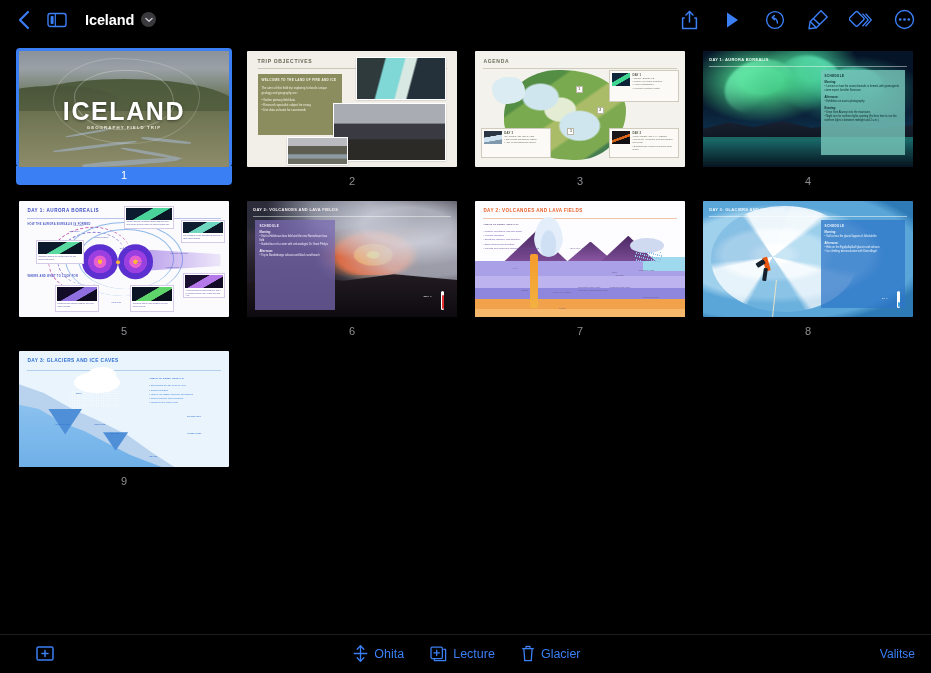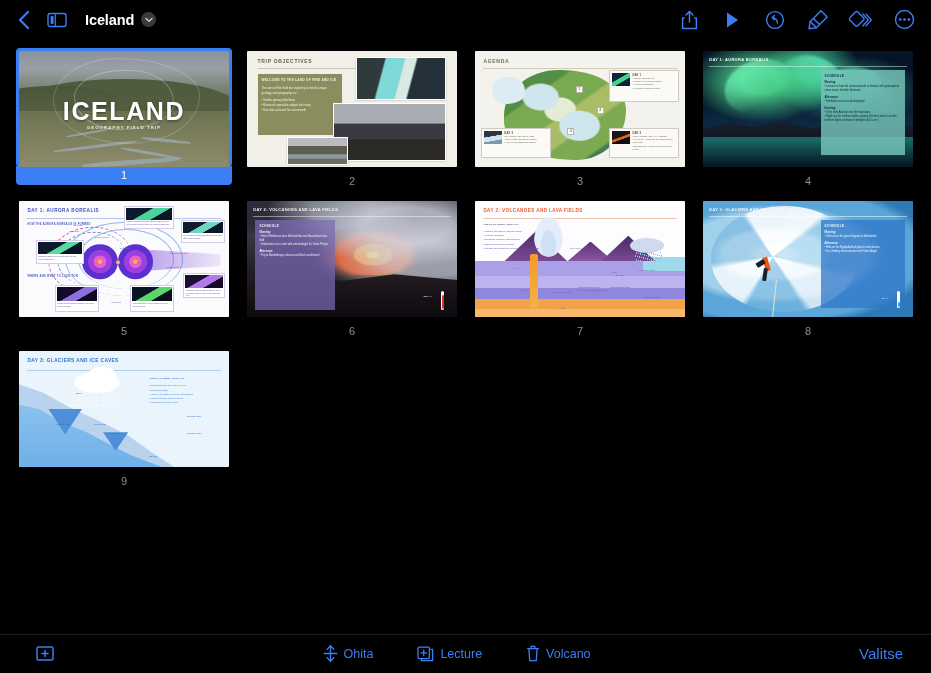--- a/index.html
+++ b/index.html
@@ -374,23 +374,23 @@
   .s9 .sub { position:absolute; left:62%; top:22%; font-size:2.5px; color:#2f6fd0; font-weight:bold; }
   .s9 .bul { position:absolute; left:62%; top:28%; width:34%; font-size:2.3px; color:#3d7ad6; line-height:1.8; }
   .s9 .lbl { position:absolute; font-size:1.9px; color:#2f6fd0; }
 
   
   .bottombar {
     position:absolute; left:0; bottom:0; width:931px; height:39px;
     background:#000; display:flex; align-items:center;
   }
   .bb-add { margin-left:36px; cursor:pointer; display:flex; align-items:center; }
-  .bb-center { margin:7px auto; display:flex; align-items:center; gap:44px; }
+  .bb-center { margin:7px auto; display:flex; align-items:center; gap:26px; }
   .bb-item { display:flex; align-items:center; gap:6px; cursor:pointer; color:#3b7ff5; font-size:12.5px; }
-  .bb-right { margin-right:28px; color:#3b7ff5; font-size:15px; cursor:pointer; }
+  .bb-right { margin-right:16px; color:#3b7ff5; font-size:12px; cursor:pointer; }
   .sep { position:absolute; left:0; top:0; width:100%; height:0.5px; background:#1c1c1e; }
 </style>
 </head>
 <body>
 
 <div class="app">
 
   <div class="toolbar">
     <div class="tb-left">
       <div class="tb-btn">
@@ -813,20 +813,20 @@
         </svg>
         <span>Lecture</span>
       </div>
 
       <div class="bb-item">
         <svg width="14" height="17" viewBox="0 0 14 17">
           <path d="M1.6 3.6 L12.4 3.6" stroke="#3b7ff5" stroke-width="1.3" stroke-linecap="round"></path>
           <path d="M2.9 3.6 L3.7 15.6 L10.3 15.6 L11.1 3.6" fill="none" stroke="#3b7ff5" stroke-width="1.3" stroke-linejoin="round"></path>
           <path d="M5.1 3.6 L5.1 1.4 L8.9 1.4 L8.9 3.6" fill="none" stroke="#3b7ff5" stroke-width="1.3" stroke-linejoin="round"></path>
         </svg>
-        <span>Volcano</span>
+        <span>Glacier</span>
       </div>
     </div>
 
     <div class="bb-right">Valitse</div>
   </div>
 
 </div>
 
 </body></html>

